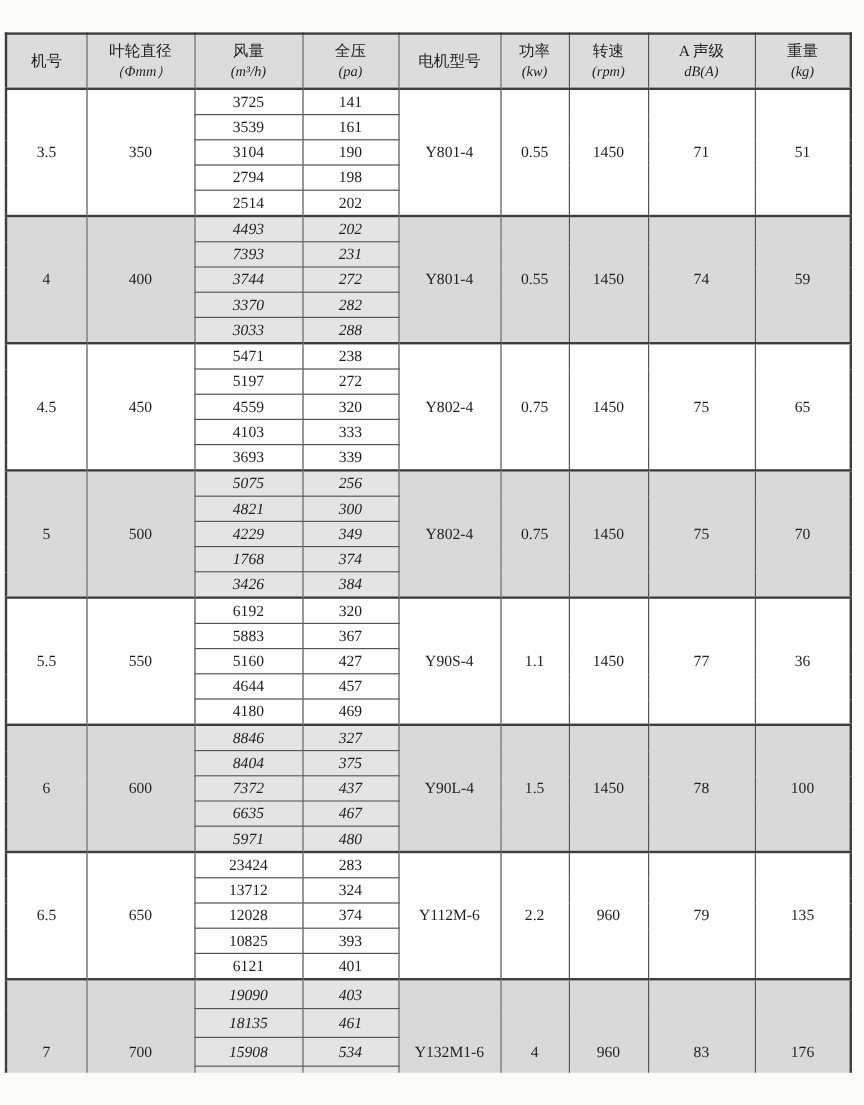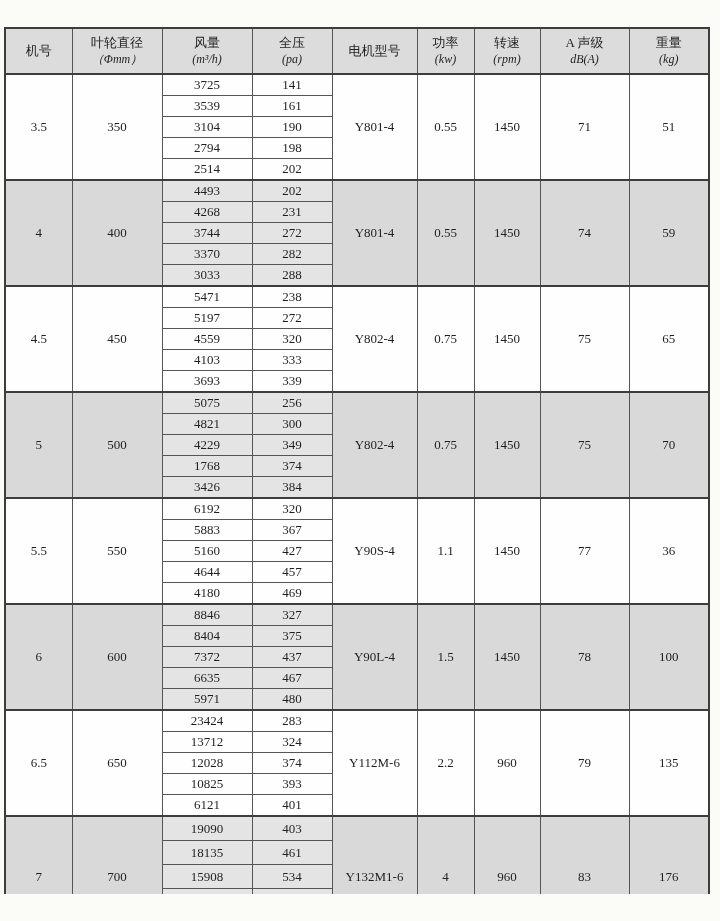--- a/index.html
+++ b/index.html
@@ -50,20 +50,21 @@
   
   .spec-table tbody tr.block-start td {
     border-top: 2px solid var(--border_strong, #3d3d3d);
   }
   
   .spec-table tbody tr.shaded td {
     background: var(--shaded_block_bg, #d9d9d9);
   }
   .spec-table tbody tr.shaded td.small {
     background: var(--shaded_cell_bg, #e4e4e4);
+    font-style: italic;
   }
   
   .spec-table tbody tr:nth-last-child(-n+5) td { height: 23px; }
 
   col.c-model    { width: 67px; }
   col.c-diameter { width: 90px; }
   col.c-airflow  { width: 90px; }
   col.c-pressure { width: 80px; }
   col.c-motor    { width: 85px; }
   col.c-power    { width: 57px; }
@@ -160,21 +161,21 @@
           <td class="merged" rowspan="5">400</td>
           <td class="small">4493</td>
           <td class="small">202</td>
           <td class="merged" rowspan="5">Y801-4</td>
           <td class="merged" rowspan="5">0.55</td>
           <td class="merged" rowspan="5">1450</td>
           <td class="merged" rowspan="5">74</td>
           <td class="merged" rowspan="5">59</td>
         </tr>
         <tr class="shaded">
-          <td class="small">4268</td>
+          <td class="small">7393</td>
           <td class="small">231</td>
         </tr>
         <tr class="shaded">
           <td class="small">3744</td>
           <td class="small">272</td>
         </tr>
         <tr class="shaded">
           <td class="small">3370</td>
           <td class="small">282</td>
         </tr>

